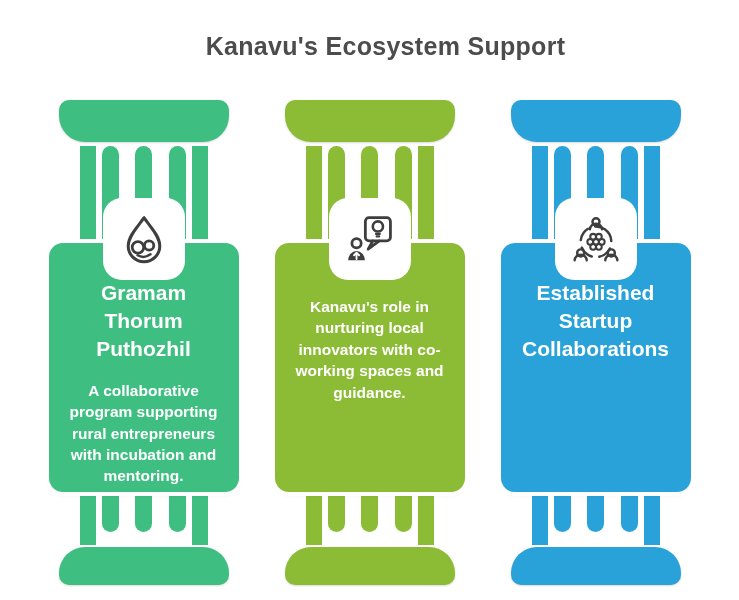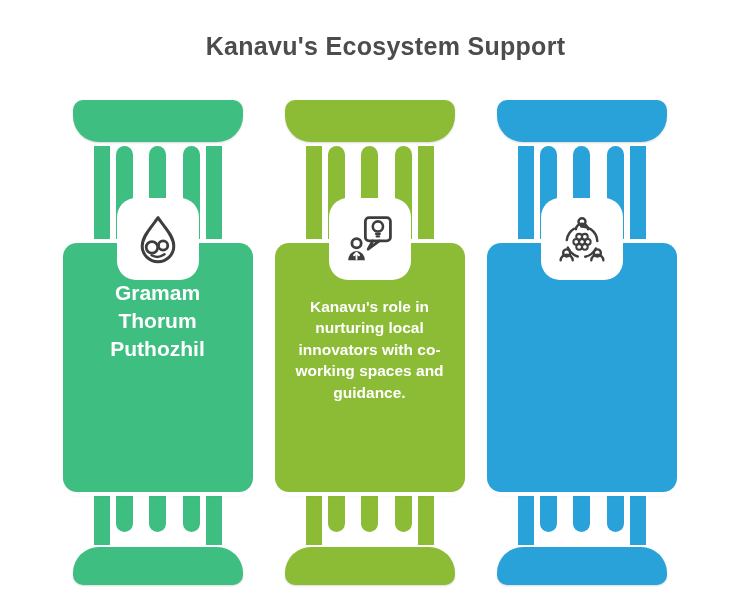--- a/index.html
+++ b/index.html
@@ -8,21 +8,21 @@
     background:#ffffff;
     font-family:"Liberation Sans","DejaVu Sans",sans-serif;
   }
   .page-title{
     position:absolute;top:16px;left:0;width:100%;
     text-align:center;font-size:25px;font-weight:bold;
     color:#4C4C4C;letter-spacing:.3px;margin:16px;
   }
   .pillars-row{
     position:absolute;top:100px;left:0;right:0;
-    display:flex;justify-content:center;gap:22px;
+    display:flex;justify-content:center;gap:36px;
   }
   .pillar{position:relative;width:190px;height:487px;}
 
   
   .capital{
     position:absolute;top:0;left:10px;width:170px;height:42px;
     background:var(--c);border-radius:10px 10px 26px 26px;
     box-shadow:0 1px 2px rgba(0,0,0,.15);
   }
   .base{
@@ -77,20 +77,21 @@
     <div class="col outer left"></div>
     <div class="col outer right"></div>
     <div class="col narrow top n1"></div>
     <div class="col narrow top n2"></div>
     <div class="col narrow top n3"></div>
     <div class="col narrow bottom n1"></div>
     <div class="col narrow bottom n2"></div>
     <div class="col narrow bottom n3"></div>
     <div class="card">
       <h2>Gramam Thorum Puthozhil</h2>
+      <p>A collaborative program supporting rural entrepreneurs with incubation and mentoring.</p>
     </div>
     <div class="icon-box">
       <span>
         <svg width="52" height="52" viewBox="0 0 56 56">
           <path class="icon-stroke" stroke-width="3.2" d="M28 5 C23 13 11 24 11 35.5 A17 17 0 0 0 45 35.5 C45 24 33 13 28 5 Z"></path>
           <circle class="icon-stroke" stroke-width="3" cx="21.5" cy="37" r="6.2"></circle>
           <circle class="icon-stroke" stroke-width="3" cx="33.5" cy="35" r="5"></circle>
           <path class="icon-stroke" stroke-width="2.6" d="M21 45.5 q7 4 14 -1"></path>
         </svg>
       </span>
@@ -131,20 +132,21 @@
     <div class="capital"></div>
     <div class="col outer left"></div>
     <div class="col outer right"></div>
     <div class="col narrow top n1"></div>
     <div class="col narrow top n2"></div>
     <div class="col narrow top n3"></div>
     <div class="col narrow bottom n1"></div>
     <div class="col narrow bottom n2"></div>
     <div class="col narrow bottom n3"></div>
     <div class="card">
+      <h2>Established Startup Collaborations</h2>
     </div>
     <div class="icon-box">
       <span>
         <svg width="52" height="52" viewBox="0 0 56 56">
           <circle class="icon-stroke" stroke-width="2.6" stroke-dasharray="15 8" cx="28" cy="31" r="16.5" transform="rotate(-55 28 31)"></circle>
           <circle class="icon-stroke" stroke-width="2.2" cx="28" cy="31" r="3.1"></circle>
           <circle class="icon-stroke" stroke-width="2.2" cx="34.2" cy="31" r="3.1"></circle>
           <circle class="icon-stroke" stroke-width="2.2" cx="31.1" cy="36.4" r="3.1"></circle>
           <circle class="icon-stroke" stroke-width="2.2" cx="24.9" cy="36.4" r="3.1"></circle>
           <circle class="icon-stroke" stroke-width="2.2" cx="21.8" cy="31" r="3.1"></circle>

